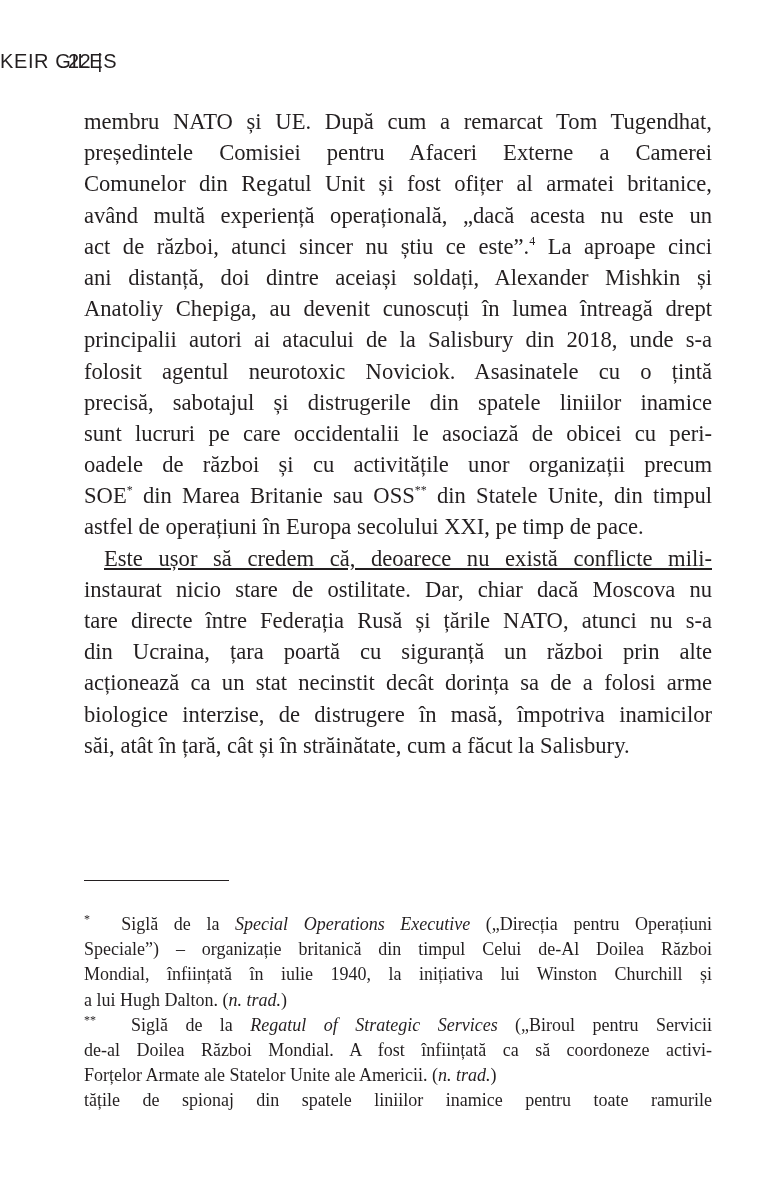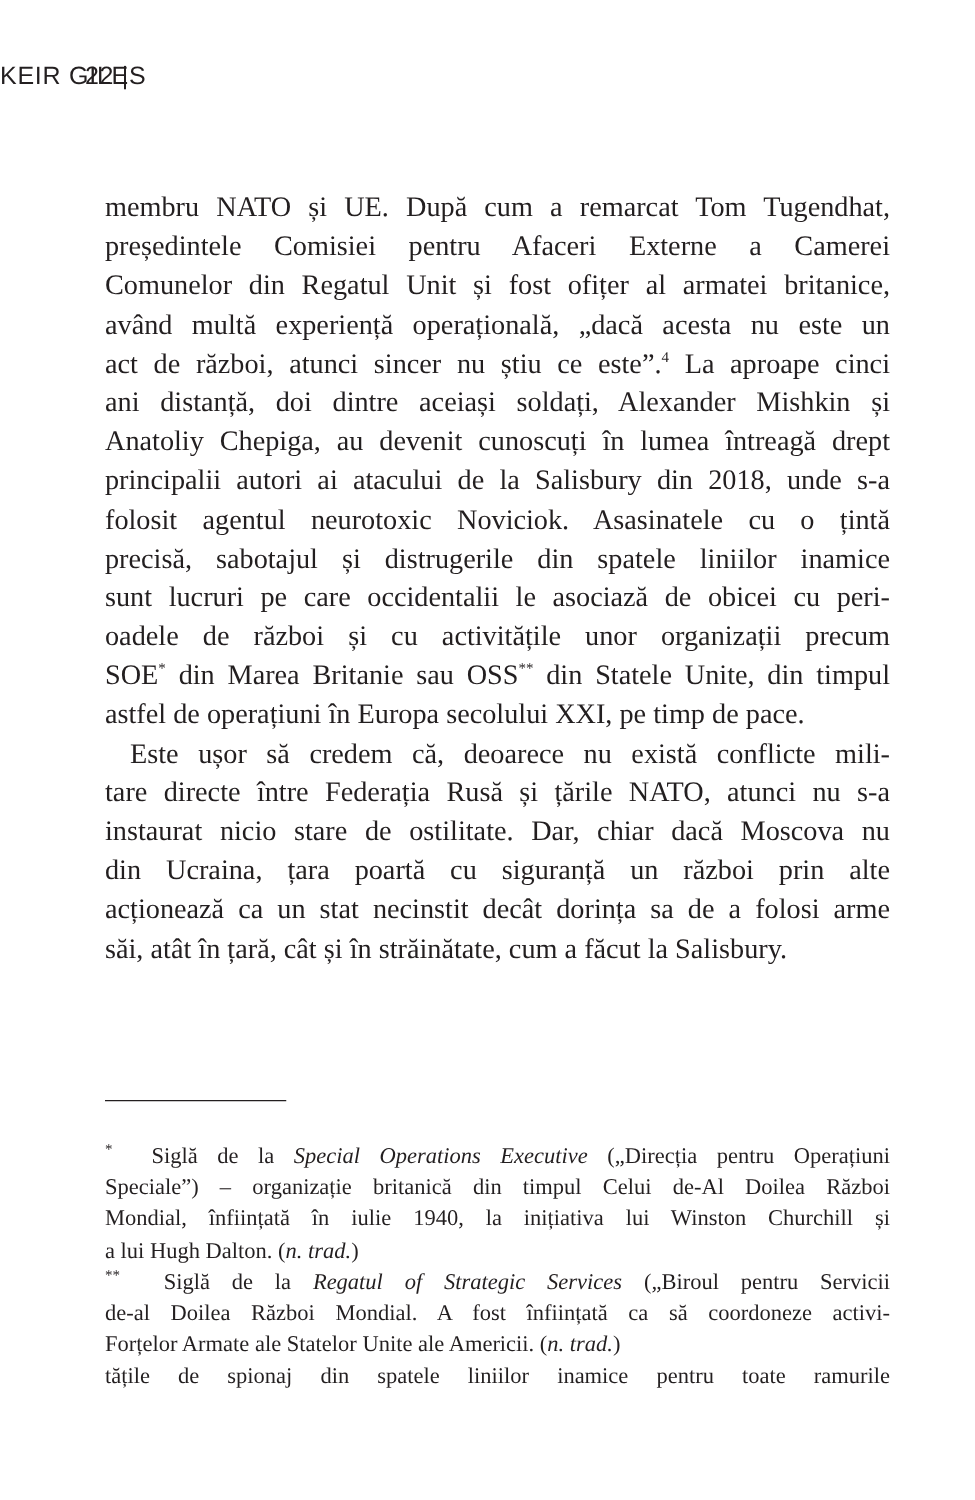--- a/index.html
+++ b/index.html
@@ -1,23 +1,23 @@
 <!DOCTYPE html>
 <html><head>
 <meta charset="utf-8">
 <style>
   html, body { margin:0; padding:0; background:#ffffff; }
   body { width:780px; height:1200px; position:relative; overflow:hidden; color:#231f20; }
   .header { position:absolute; top:50px; left:0; width:780px; height:24px; font-family:"Liberation Sans", sans-serif; font-size:20px; color:#231f20; }
   .header .pagenum { position:absolute; left:68px; top:0; letter-spacing:0.5px; }
   .header .author { position:absolute; left:0; width:780px; top:0; text-align:left; letter-spacing:0.6px; }
-  .body-text { position:absolute; left:84px; top:106px; width:628px; font-family:"Liberation Serif", serif; font-size:22.6px; line-height:31.2px;margin-top:44px; }
+  .body-text { position:absolute; left:84px; top:106px; width:628px; font-family:"Liberation Serif", serif; font-size:22.6px; line-height:31.2px; }
   .line { display:block; white-space:nowrap; text-align:justify; text-align-last:justify; height:31.2px; }
   .line.last { text-align-last:left; }
-  .line.indent { padding-left:20px; }
+  .line.indent { padding-left:20px;text-decoration:underline; }
   sup { font-size:12px; line-height:0; vertical-align:super; }
   .rule { position:absolute; left:84px; top:880px; width:145px; height:1px; background:#231f20; }
   .footnotes { position:absolute; left:84px; top:912px; width:628px; font-family:"Liberation Serif", serif; font-size:18px; line-height:25.2px; }
   .fline { display:block; white-space:nowrap; text-align:justify; text-align-last:justify; height:25.2px; }
   .fline.last { text-align-last:left; }
   .mark { font-size:12px; vertical-align:super; line-height:0; }
   em { font-style:italic; }
 </style>
 </head>
 <body>
@@ -36,24 +36,25 @@
   <span class="line">ani distanță, doi dintre aceiași soldați, Alexander Mishkin și</span>
   <span class="line">Anatoliy Chepiga, au devenit cunoscuți în lumea întreagă drept</span>
   <span class="line">principalii autori ai atacului de la Salisbury din 2018, unde s-a</span>
   <span class="line">folosit agentul neurotoxic Noviciok. Asasinatele cu o țintă</span>
   <span class="line">precisă, sabotajul și distrugerile din spatele liniilor inamice</span>
   <span class="line">sunt lucruri pe care occidentalii le asociază de obicei cu peri-</span>
   <span class="line">oadele de război și cu activitățile unor organizații precum</span>
   <span class="line"><span>SOE</span><sup>*</sup><span> din Marea Britanie sau OSS</span><sup>**</sup><span> din Statele Unite, din timpul</span></span>
   <span class="line last">astfel de operațiuni în Europa secolului XXI, pe timp de pace.</span>
   <span class="line indent">Este ușor să credem că, deoarece nu există conflicte mili-</span>
+  <span class="line">instaurat nicio stare de ostilitate. Dar, chiar dacă Moscova nu</span>
   <span class="line">tare directe între Federația Rusă și țările NATO, atunci nu s-a</span>
-  <span class="line">instaurat nicio stare de ostilitate. Dar, chiar dacă Moscova nu</span>
   <span class="line">din Ucraina, țara poartă cu siguranță un război prin alte</span>
   <span class="line">acționează ca un stat necinstit decât dorința sa de a folosi arme</span>
+  <span class="line">biologice interzise, de distrugere în masă, împotriva inamicilor</span>
   <span class="line last">săi, atât în țară, cât și în străinătate, cum a făcut la Salisbury.</span>
 </div>
 
 <div class="rule"></div>
 
 <div class="footnotes">
   <div>
     <span class="fline"><span class="mark">*</span>&nbsp;&nbsp;<span>Siglă de la </span><em>Special Operations Executive</em><span> („Direcția pentru Operațiuni</span></span>
     <span class="fline">Speciale”) – organizație britanică din timpul Celui de-Al Doilea Război</span>
     <span class="fline">Mondial, înființată în iulie 1940, la inițiativa lui Winston Churchill și</span>

